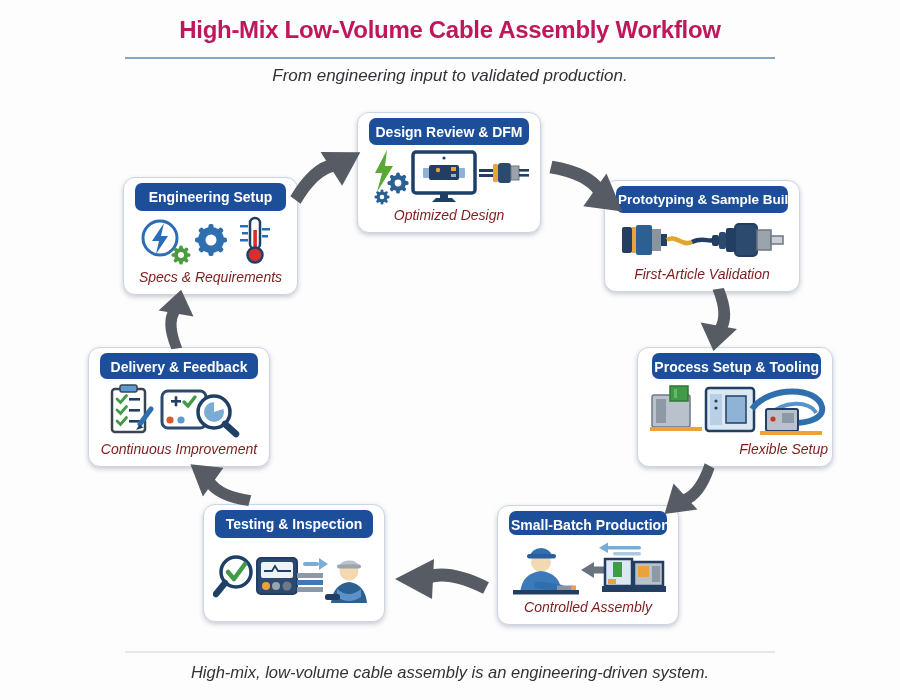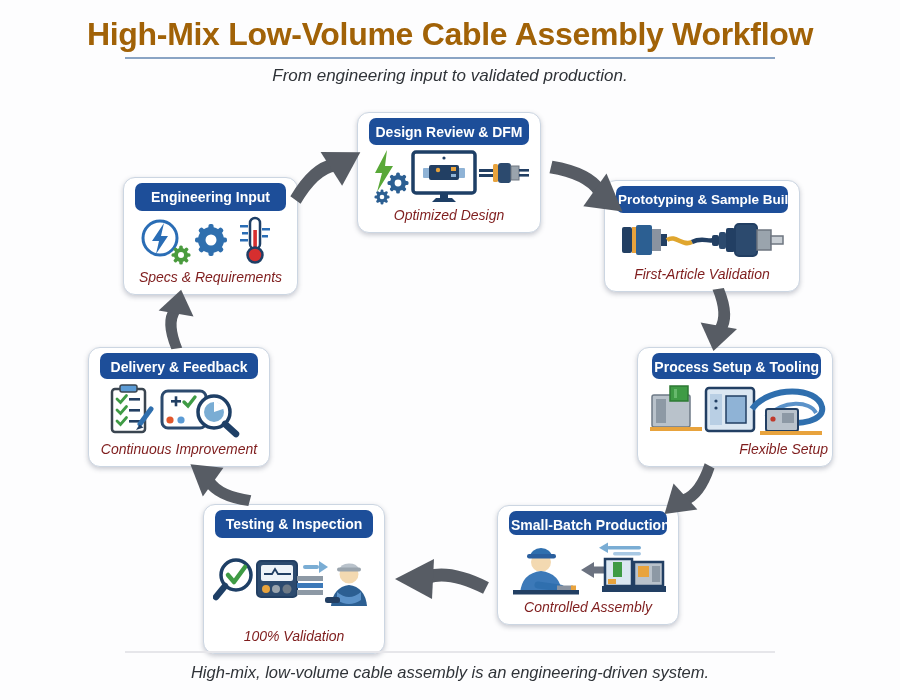--- a/index.html
+++ b/index.html
@@ -1,20 +1,20 @@
 <!DOCTYPE html>
 <html><head>
 <meta charset="utf-8">
 <style>
   html,body{margin:0;padding:0;background:#fff;}
   .canvas{position:relative;width:900px;height:700px;background:#fdfdfe;
           font-family:"Liberation Sans",sans-serif;overflow:hidden;}
 
   .page-title{position:absolute;top:16px;left:0;width:100%;text-align:center;
-              font-size:32px;font-weight:bold;color:#a16207;letter-spacing:-0.3px;}
+              font-size:24px;font-weight:bold;color:#be185d;letter-spacing:-0.3px;}
   .title-rule{position:absolute;top:57px;left:125px;width:650px;height:2px;background:#8aa4c4;}
   .subtitle{position:absolute;top:66px;left:0;width:100%;text-align:center;
             font-style:italic;font-size:17px;color:#2f3338;}
 
   .footer-rule{position:absolute;top:651px;left:125px;width:650px;height:2px;background:#e6e6ea;}
   .footer-note{position:absolute;top:663px;left:0;width:100%;text-align:center;
                font-style:italic;font-size:16.5px;color:#2f3338;}
 
   .card{position:absolute;background:#fff;border:1px solid #ccd6e2;border-radius:12px;
         box-shadow:0 2px 5px rgba(60,70,90,.28);display:flex;flex-direction:column;box-sizing:border-box;}
@@ -22,21 +22,21 @@
                font-size:14px;text-align:center;padding:6px 2px;white-space:nowrap;overflow:hidden;}
   .card-body{flex:1;display:flex;align-items:center;justify-content:center;padding:2px 4px;}
   .card-caption{text-align:center;font-style:italic;font-size:14px;color:#7f1d1d;padding:0 4px 9px;}
 
   .c-eng     {left:123px;top:177px;width:175px;height:118px;}
   .c-design  {left:357px;top:112px;width:184px;height:121px;}
   .c-proto   {left:604px;top:180px;width:196px;height:112px;}
   .c-proto   .card-header{font-size:13.5px;}
   .c-process {left:637px;top:347px;width:196px;height:120px;align-items:flex-end;}
   .c-small   {left:497px;top:505px;width:182px;height:120px;}
-  .c-test    {left:203px;top:504px;width:182px;height:150px;}
+  .c-test    {left:203px;top:504px;width:182px;height:118px;}
   .c-delivery{left:88px; top:347px;width:182px;height:120px;}
 
   .arrow{position:absolute;}
   .arrow svg{display:block;width:100%;height:100%;}
   .a1{left:280px;top:146px;width:88px;height:52px;transform:rotate(-30deg);}
   .a2{left:543px;top:158px;width:92px;height:52px;transform:rotate(38deg);}
   .a3{left:687px;top:296px;width:68px;height:48px;transform:rotate(102deg);}
   .a4{left:655px;top:470px;width:72px;height:46px;transform:rotate(140deg);}
   .a5{left:392px;top:552px;width:100px;height:52px;transform:scaleX(-1);}
   .a6{left:180px;top:464px;width:76px;height:46px;transform:rotate(-142deg);}
@@ -46,21 +46,21 @@
 <body>
 
 <div class="canvas">
 
   <div class="page-title">High-Mix Low-Volume Cable Assembly Workflow</div>
   <div class="title-rule"></div>
   <div class="subtitle">From engineering input to validated production.</div>
 
   <div class="card c-eng">
     <div class="card-header">
-      <span>Engineering Input</span>
+      <span>Engineering Setup</span>
     </div>
     <div class="card-body">
       <svg width="150" height="52" viewBox="0 0 150 52">
         <g>
           <circle cx="24" cy="24" r="17" fill="#fff" stroke="#2a6db5" stroke-width="3"></circle>
           <polygon points="28,9 16,27 23,27 20,40 32,22 25,22" fill="#2a6db5"></polygon>
         </g>
         <g transform="translate(45,41)">
           <g fill="#4a9b3e">
             <rect x="-1.8" y="-9.5" width="3.6" height="19" rx="1.5"></rect>
@@ -277,21 +277,20 @@
         <g>
           <circle cx="136" cy="20" r="9.5" fill="#f3d9b1"></circle>
           <path d="M126 16 a10.5 8.5 0 0 1 20 -1 z" fill="#b9c2cb"></path>
           <rect x="124" y="13.5" width="24" height="4" rx="2" fill="#9aa4ad"></rect>
           <path d="M118 52 Q 120 33 136 31 Q 152 33 154 52 Z" fill="#2c5f92"></path>
           <path d="M124 38 Q 136 48 148 38 L 148 46 Q 136 54 124 46 Z" fill="#5b92c9"></path>
           <rect x="112" y="43" width="15" height="6" rx="2.5" fill="#223f63"></rect>
         </g>
       </svg>
     </div>
-    <div class="card-caption">100% Validation</div>
   </div>
 
   <div class="card c-delivery">
     <div class="card-header">
       <span>Delivery &amp; Feedback</span>
     </div>
     <div class="card-body">
       <svg width="150" height="58" viewBox="0 0 150 58">
         <g>
           <rect x="8" y="8" width="33" height="43" rx="3" fill="#fff" stroke="#3a4550" stroke-width="2.5"></rect>

